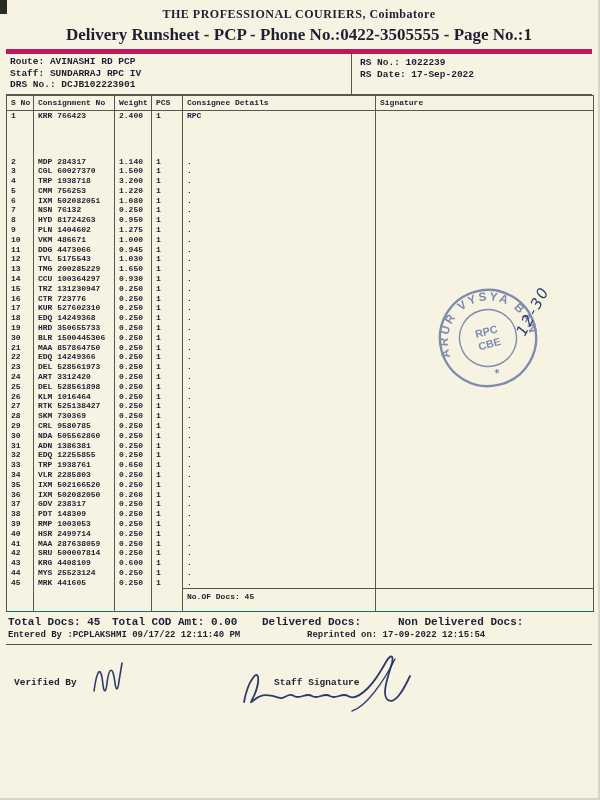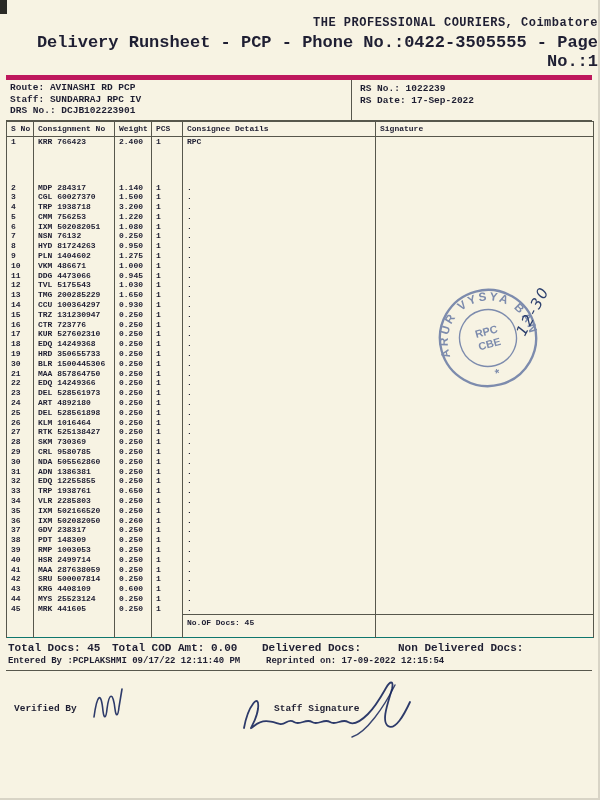--- a/index.html
+++ b/index.html
@@ -12,21 +12,21 @@
     color: #1f1f33;
     overflow: hidden;
     box-sizing: border-box;
     border-right: 2px solid #d8d4c6;
     border-bottom: 2px solid #d8d4c6;
   }
   .corner-artifact {
     position: absolute; left: 0; top: 0; width: 7px; height: 14px;
     background: #2a2a26;
   }
-  .hdr { text-align: right; padding-top: 16px; }
+  .hdr { text-align: center; padding-top: 7px; font-family: Liberation Serif, serif; }
   .title { font-size: 12px; font-weight: 700; letter-spacing: 0.5px; }
   .subtitle { font-size: 17px; font-weight: 700; margin-top: 3px; }
   .info-box {
     margin: 4px 6px 0 6px;
     border-top: 5px solid #be185d;
     border-bottom: 1px solid #57574c;
     display: flex;
     font-size: 9.5px; font-weight: 700;
   }
   .info-left { flex: 1; padding: 2px 0 3px 4px; }
@@ -59,21 +59,21 @@
     display: flex; font-size: 11px; font-weight: 700;
     margin: 4px 6px 0 6px; line-height: 12px; justify-content: center;
   }
   .totals-line .t1 { width: 104px; padding-left: 2px; }
   .totals-line .t2 { width: 150px; }
   .totals-line .t3 { width: 136px; }
   .totals-line .t4 { flex: 1; }
   .entered-line {
     display: flex; font-size: 9px; font-weight: 700;
     margin: 1px 6px 0 6px; line-height: 12px;
-    border-bottom: 1px solid #57574c; padding-bottom: 3px;
+    border-bottom: 1px solid #57574c; padding-bottom: 3px; gap: 41px;
   }
   .entered-line .e1 { width: 258px; padding-left: 2px; }
   .entered-line .e2 { flex: 1; }
   .sig-row {
     position: relative; height: 80px; margin: 10px 6px 0 6px;
     font-size: 9.5px; font-weight: 700; font-family: Liberation Mono, monospace;
   }
   .verified-label { position: absolute; left: 8px; top: 22px; }
   .staff-label { position: absolute; left: 268px; top: 22px; }
   .verified-sig { position: absolute; left: 82px; top: 0px; }
@@ -313,21 +313,21 @@
         <tr>
           <td class="c0">23</td>
           <td class="c1">DEL 528561973</td>
           <td class="c2">0.250</td>
           <td class="c3">1</td>
           <td class="c4">.</td>
           <td class="c5"></td>
         </tr>
         <tr>
           <td class="c0">24</td>
-          <td class="c1">ART 4892180</td>
+          <td class="c1">ART 3312420</td>
           <td class="c2">0.250</td>
           <td class="c3">1</td>
           <td class="c4">.</td>
           <td class="c5"></td>
         </tr>
         <tr>
           <td class="c0">25</td>
           <td class="c1">DEL 528561898</td>
           <td class="c2">0.250</td>
           <td class="c3">1</td>

